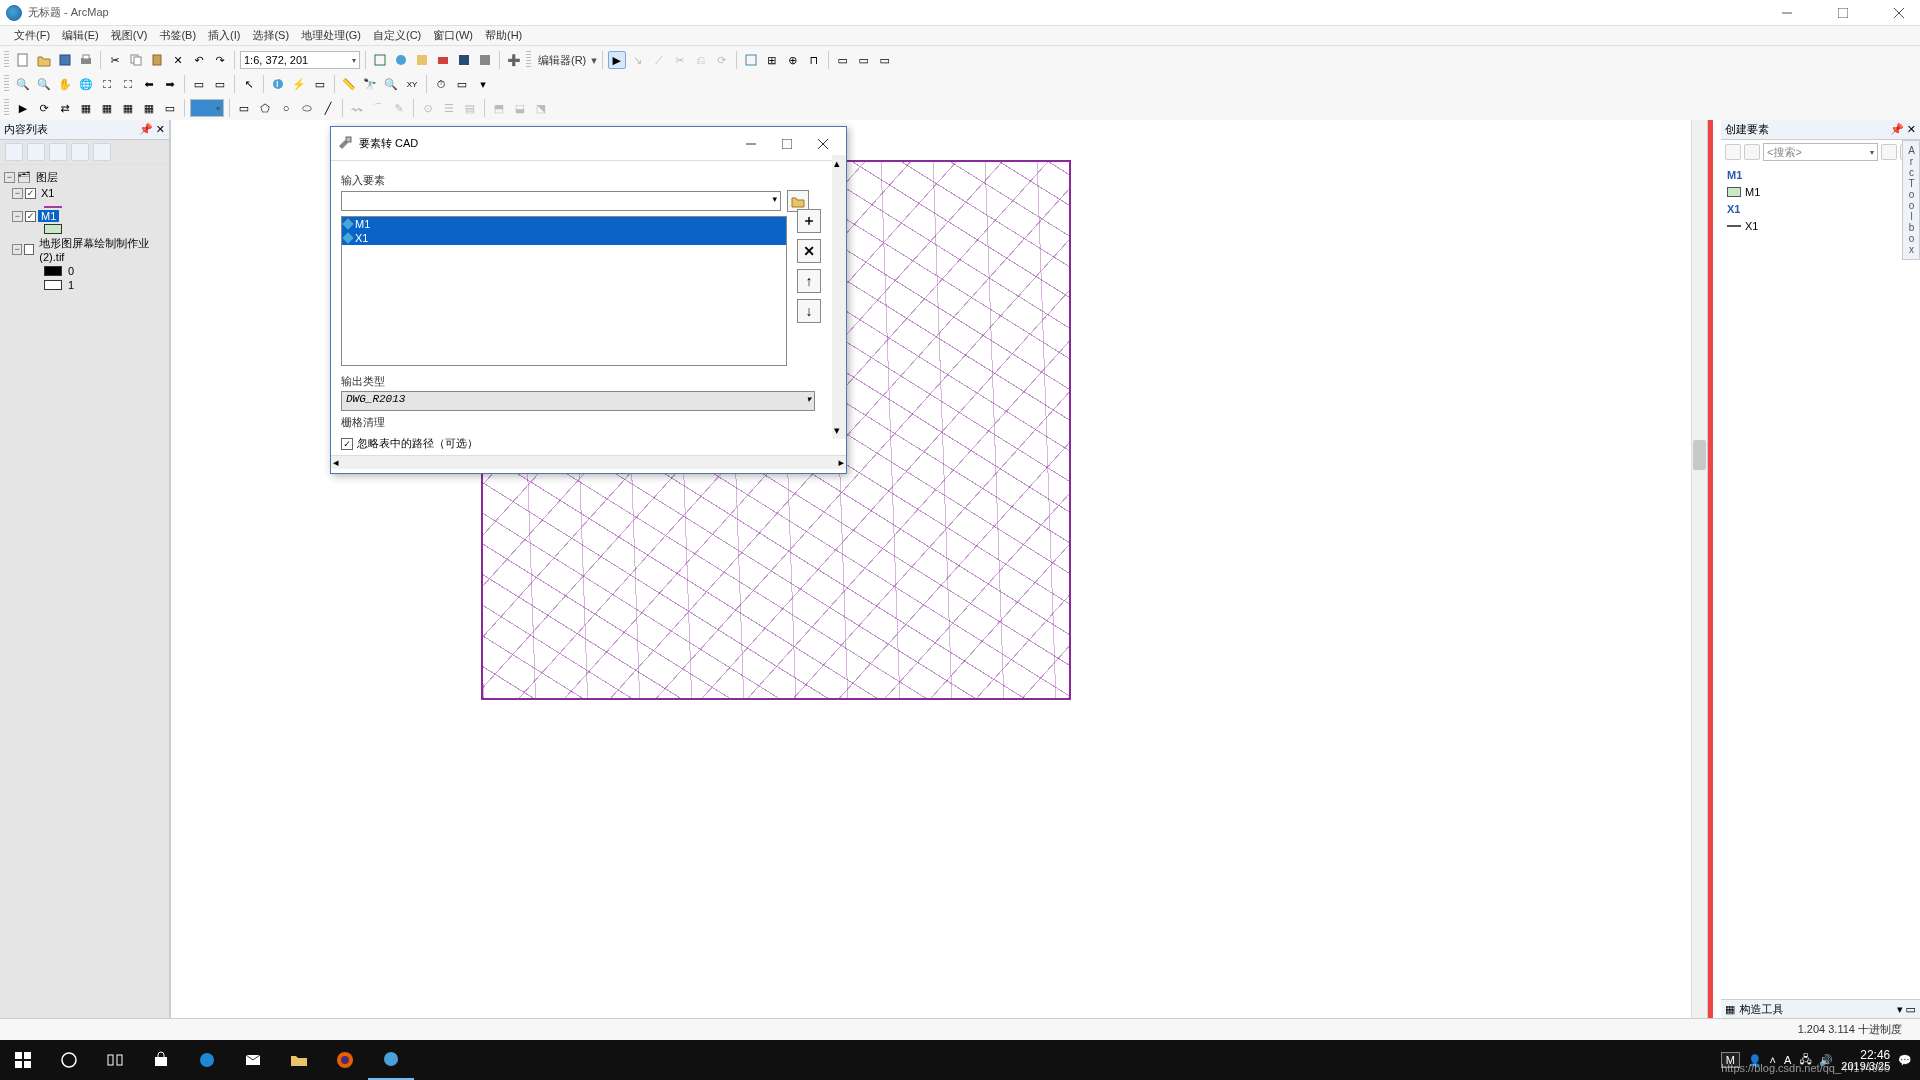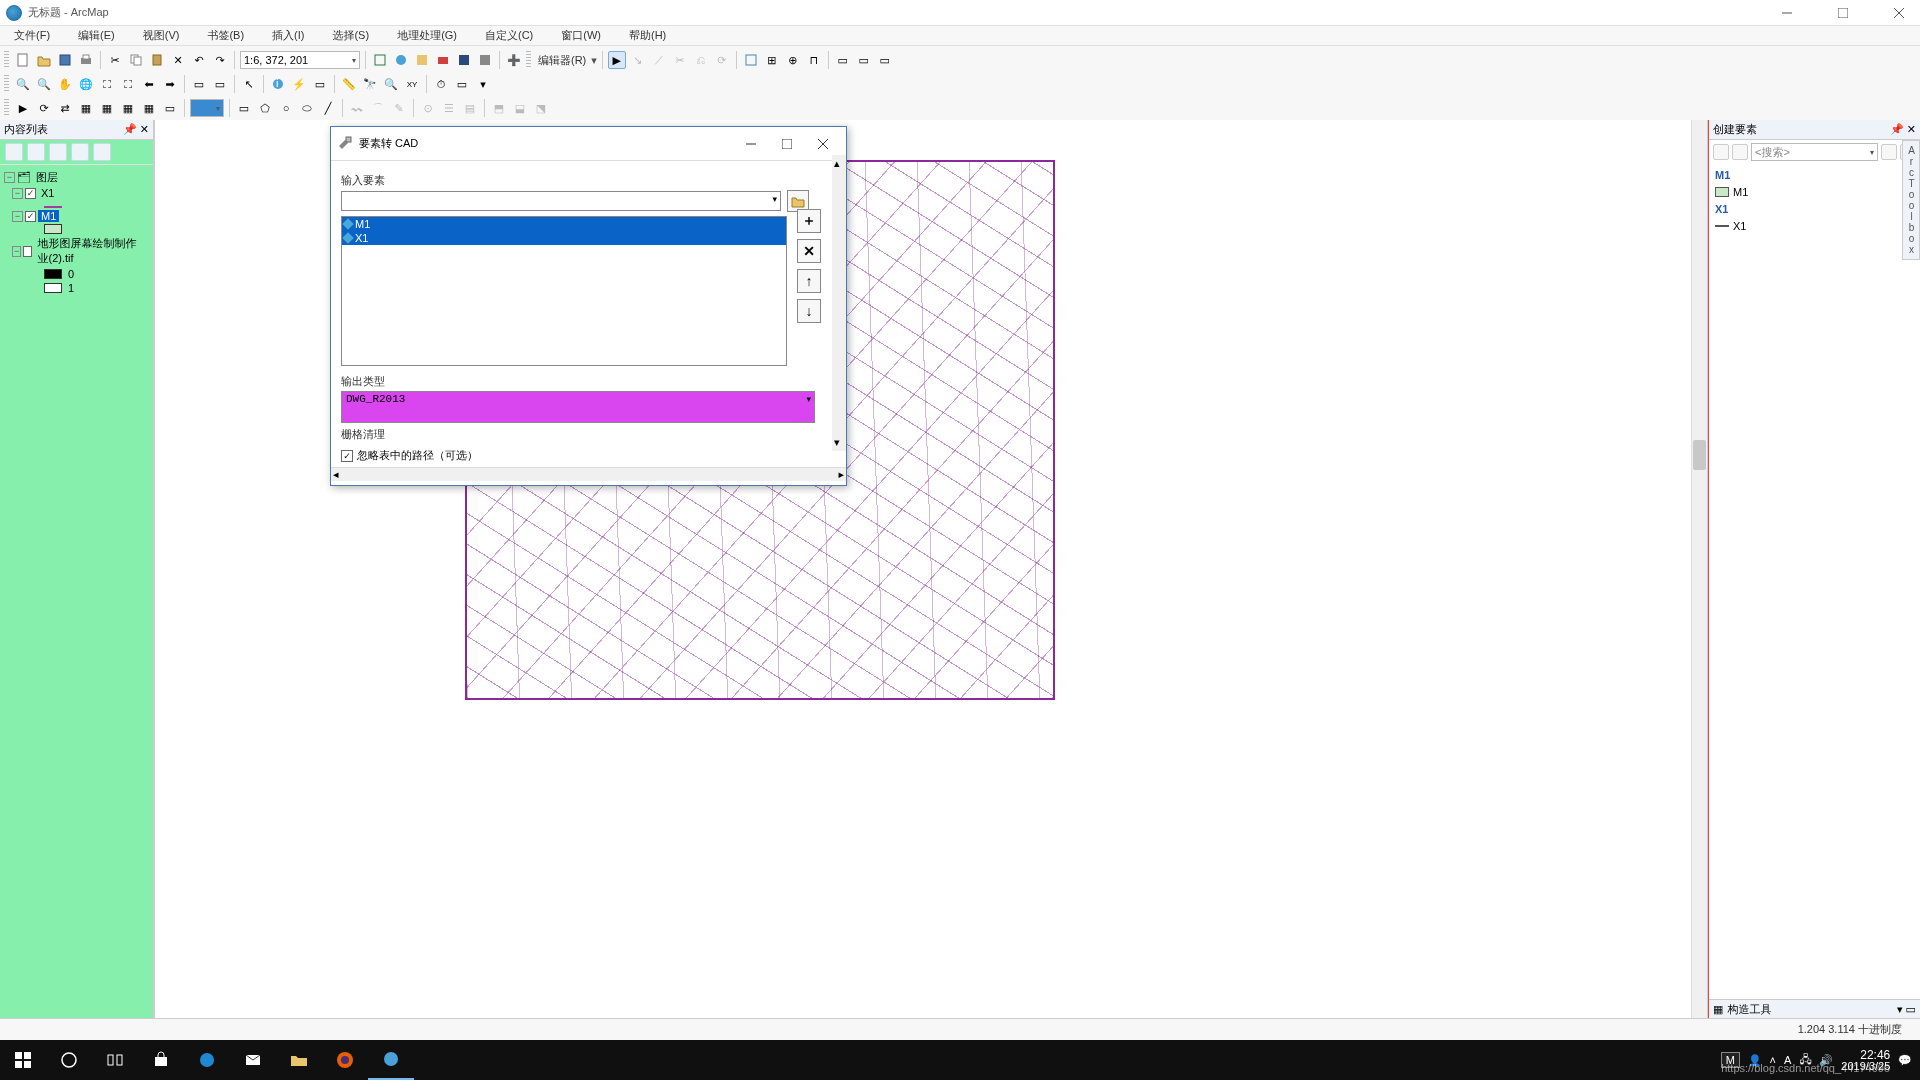--- a/index.html
+++ b/index.html
@@ -7,37 +7,37 @@
 
 
 .titlebar { background:#fff; height:26px; display:flex; align-items:center; padding:0 6px; border-bottom:1px solid #e0e0e0; }
 .titlebar .app-icon { width:16px; height:16px; background:radial-gradient(circle at 40% 40%,#4aa0d8,#1d6ea7); border-radius:50%; margin-right:6px; border:1px solid #1d6ea7;}
 .titlebar .title { color:#555; }
 .titlebar .win-btns { margin-left:auto; display:flex; gap:26px; }
 .titlebar .wb { width:30px; height:20px; display:flex; align-items:center; justify-content:center; color:#555; }
 .titlebar .wb svg { width:10px; height:10px; stroke:#555; stroke-width:1; fill:none;}
 
 
-.menubar { height:20px; display:flex; align-items:center; gap:16px; padding:0 8px; background:#f7f7f7; border-bottom:1px solid #e0e0e0;}
+.menubar { height:20px; display:flex; align-items:center; gap:0; padding:0 8px; background:#f7f7f7; border-bottom:1px solid #e0e0e0;}
 .menubar span { padding:2px 6px; color:#333;}
 
 
 .toolbars { background:#f7f7f7; border-bottom:1px solid #e0e0e0; padding:2px 4px; }
 .tb-row { display:flex; align-items:center; height:24px; gap:3px; }
 .tb-btn { width:18px; height:18px; border:1px solid transparent; display:flex; align-items:center; justify-content:center; background:#f7f7f7; border-radius:2px;}
 .tb-btn.active { border:1px solid #7aa8d8; background:#d8e8f8;}
 .tb-btn svg { width:14px; height:14px; }
 .tb-sep { width:1px; height:18px; background:#ccc; margin:0 2px;}
 .combo { height:18px; border:1px solid #bbb; background:#fff; padding:0 14px 0 3px; display:flex; align-items:center; position:relative; min-width:90px;}
 .combo::after { content:"▾"; position:absolute; right:3px; font-size:8px; color:#555;}
 .grip { width:5px; height:18px; background:repeating-linear-gradient(to bottom,#bbb,#bbb 1px,transparent 1px,transparent 3px); margin-right:2px;}
 
 
 .main { position:absolute; top:120px; left:0; right:0; bottom:30px; display:flex; }
-.panel-left { width:154px; border-right:1px solid #ccc; background:#86efac; display:flex; flex-direction:column;}
+.panel-left { width:170px; border-right:1px solid #ccc; background:#e5e5e5; display:flex; flex-direction:column;}
 .panel-left .hdr { background:#eef3f9; border-bottom:1px solid #ccc; padding:2px 4px; display:flex; align-items:center;}
 .panel-left .hdr .pin { margin-left:auto; }
 .panel-left .mini-tb { padding:3px 5px; border-bottom:1px solid #e0e0e0; display:flex; gap:4px;}
 .panel-left .mini-tb .mt { width:18px; height:18px; border:1px solid #c8d8e8; background:#eef3f9; border-radius:2px;}
 .tree { padding:4px 4px; overflow:auto; flex:1;}
 .tree .node { display:flex; align-items:center; padding:1px 0; gap:2px;}
 .tree .toggle { width:11px; height:11px; border:1px solid #888; display:flex; align-items:center; justify-content:center; font-size:9px; line-height:1; color:#555;}
 .tree .cb { width:11px; height:11px; border:1px solid #666; background:#fff; display:flex; align-items:center; justify-content:center;}
 .tree .cb.checked::after{content:"✓"; font-size:9px; color:#333;}
 .tree .lbl { padding:0 3px;}
@@ -47,21 +47,21 @@
 .tree .sym.black { background:#000;}
 .tree .sym.line { border:none; border-top:2px solid #a03da0; height:0; margin-top:5px;}
 
 .map { flex:1; background:#fff; position:relative; border-left:1px solid #ccc; border-right:1px solid #ccc; overflow:hidden;}
 .map .scroll-v { position:absolute; right:0; top:0; bottom:16px; width:16px; background:#f0f0f0; border-left:1px solid #ddd;}
 .map .scroll-v .thumb { position:absolute; left:1px; right:1px; top:320px; height:30px; background:#c8c8c8; border-radius:2px;}
 .map .scroll-h { position:absolute; left:0; right:16px; bottom:0; height:16px; background:#f0f0f0; border-top:1px solid #ddd;}
 .map .modebar { position:absolute; left:0; bottom:0; height:16px; display:flex; align-items:center; gap:4px; padding:0 4px;}
 .map .modebar .mb { width:14px; height:14px; border:1px solid #bbb; background:#fff;}
 
-.panel-right { width:212px; background:#fff; border-left:1px solid #ef4444; display:flex; flex-direction:column;}
+.panel-right { width:212px; background:#fff; border-left:5px solid #ef4444; display:flex; flex-direction:column;padding-left:8px;}
 .panel-right .hdr { background:#eef3f9; border-bottom:1px solid #ccc; padding:2px 4px; display:flex; align-items:center;}
 .panel-right .hdr .pin { margin-left:auto;}
 .panel-right .search-row { padding:3px 4px; display:flex; gap:3px; align-items:center;}
 .panel-right .search-row .sb { width:16px; height:16px; border:1px solid #ccc; background:#f7f7f7; border-radius:2px;}
 .panel-right .search-row .combo { flex:1; min-width:0;}
 .panel-right .list { padding:2px;}
 .panel-right .list .itm { padding:2px 4px; display:flex; align-items:center; gap:4px;}
 .panel-right .list .itm .sw { width:14px; height:10px; border:1px solid #555;}
 .panel-right .list .itm .ln { width:14px; height:0; border-top:2px solid #555;}
 .panel-right .list .grp { color:#2a5aaa; font-weight:bold; padding:3px 4px;}
@@ -82,21 +82,21 @@
 .dialog .dropdown { width:440px; height:20px; border:1px solid #888; position:relative;}
 .dialog .dropdown::after{ content:"▾"; position:absolute; right:3px; top:2px; font-size:9px;}
 .dialog .iconbtn { width:22px; height:22px; border:1px solid #888; background:#f7f7f7; display:flex; align-items:center; justify-content:center;}
 .dialog .iconbtn svg{width:14px;height:14px;}
 .dialog .listbox { width:446px; height:150px; border:1px solid #888; overflow:auto; background:#fff;}
 .dialog .listbox .row { display:flex; align-items:center; padding:0 2px; height:14px;}
 .dialog .listbox .row.selrow { background:#0a64c8; color:#fff;}
 .dialog .listbox .row .diamond { width:8px; height:8px; background:#48a8d8; margin-right:3px; transform:rotate(45deg);}
 .dialog .side-btns { position:absolute; left:466px; top:48px; display:flex; flex-direction:column; gap:6px;}
 .dialog .side-btns .sbt { width:24px; height:24px; border:1px solid #888; background:#f7f7f7; display:flex; align-items:center; justify-content:center; font-size:14px; font-weight:bold;}
-.dialog .outcombo { width:474px; height:32px; border:1px solid #888; position:relative; background:#d946ef;}
+.dialog .outcombo { width:474px; height:20px; border:1px solid #888; position:relative; background:#e5e5e5;font-style:italic;}
 .dialog .outcombo::after{content:"▾"; position:absolute; right:3px; top:2px; font-size:9px;}
 .dialog .outcombo span { padding:2px 4px; font-family:"Courier New",monospace;}
 .dialog .outpath { width:446px; height:20px; border:1px solid #888; padding:2px 3px; font-family:"Courier New",monospace; background:#fff;}
 .dialog .chk { display:flex; align-items:center; gap:4px; margin-top:6px;}
 .dialog .chk .box { width:12px; height:12px; border:1px solid #666; display:flex; align-items:center; justify-content:center;}
 .dialog .chk .box::after{content:"✓"; font-size:9px;}
 .dialog .hscroll { height:14px; background:#f0f0f0; border-top:1px solid #ddd; margin:4px -10px 0 -10px; display:flex; justify-content:space-between; padding:0 2px;}
 .dialog .vscroll { position:absolute; right:0; top:28px; bottom:34px; width:14px; background:#f0f0f0;}
 .dialog .dbuttons { height:34px; background:#f0f0f0; border-top:1px solid #ccc; display:flex; align-items:center; justify-content:flex-end; gap:6px; padding:0 10px;}
 .dialog .dbuttons .btn { min-width:64px; height:22px; border:1px solid #888; background:#f7f7f7; display:flex; align-items:center; justify-content:center; padding:0 8px;}

